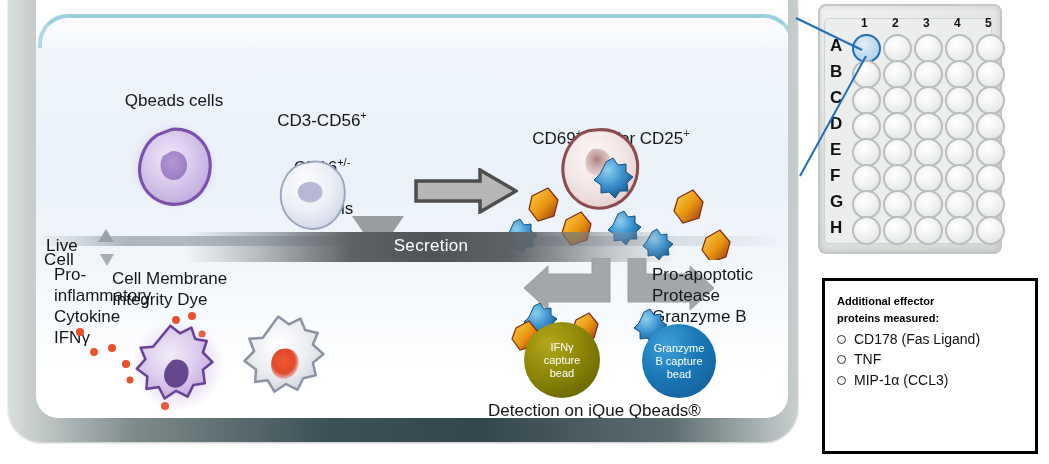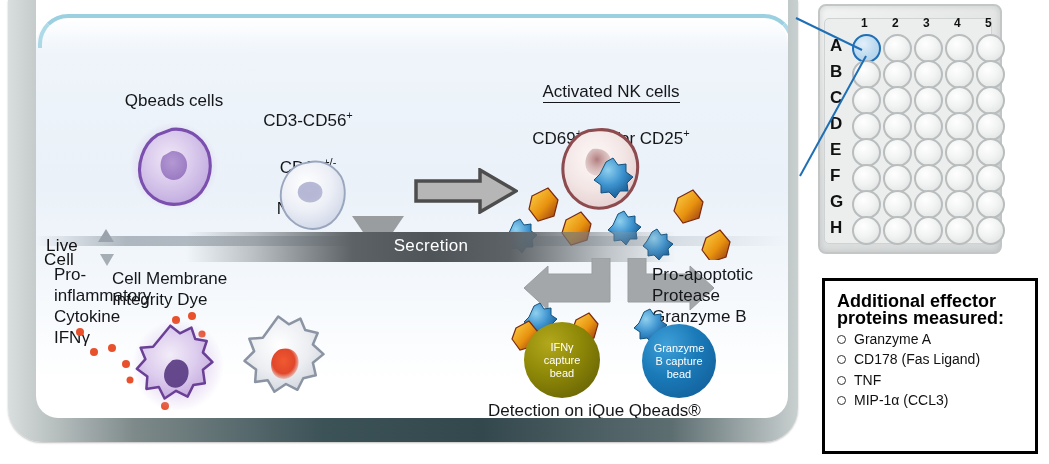--- a/index.html
+++ b/index.html
@@ -81,21 +81,21 @@
   .row-lbl{position:absolute;font-size:17px;font-weight:bold;color:#111;}
   .wellc{position:absolute;border-radius:50%;border:2px solid #b9bdbd;
     background:radial-gradient(circle at 38% 32%,#ffffff 0%,#f2f3f3 45%,#dcdede 100%);}
   #well-A1-hl{position:absolute;border-radius:50%;border:2px solid #1f6fb5;
     background:radial-gradient(circle at 38% 32%,#e3effa 0%,#bcd9ef 55%,#a9cfea 100%);}
   #callout{position:absolute;left:-22px;top:0;width:210px;height:190px;overflow:visible;}
 
   
   #effector-box{position:absolute;left:822px;top:278px;width:216px;height:176px;
     background:#fff;border:3px solid #000;box-sizing:border-box;padding:12px 10px 6px 12px;}
-  #effector-title{font-size:18px;font-weight:bold;line-height:17px;color:#000;}
+  #effector-title{font-size:11px;font-weight:bold;line-height:17px;color:#000;}
   .eff-item{display:flex;align-items:flex-start;gap:8px;margin-top:2.5px;}
   .eff-bullet{width:7px;height:7px;border:1px solid #333;border-radius:50%;margin-top:5px;flex:0 0 auto;}
   .eff-label{font-size:14px;line-height:18px;color:#111;}
 </style>
 </head>
 <body>
 
 <div id="well-vessel">
   <div id="well-inner">
     <div id="well-liquid"></div>
@@ -122,21 +122,21 @@
         <radialGradient id="tnuc" cx="45%" cy="40%" r="60%">
           <stop offset="0%" stop-color="#a98ccd"></stop>
           <stop offset="100%" stop-color="#8f6cbb"></stop>
         </radialGradient>
       </defs>
       <circle cx="50" cy="48" r="48" fill="url(#tglow)"></circle>
       <path d="M48 8 C68 6 86 20 89 40 C92 60 82 82 62 88 C42 94 22 84 15 66 C8 48 16 24 32 14 Z" fill="url(#tcyto)" stroke="#7b4fae" stroke-width="3.4"></path>
       <path d="M47 32 C58 30 66 40 64 50 C62 61 52 66 44 62 C35 58 33 45 38 37 Z" fill="url(#tnuc)" opacity=".85"></path>
     </svg>
 
-    <div class="txt ctr" style="left:202px;top:84px;width:140px;">
+    <div class="txt ctr" style="left:216px;top:84px;width:140px;">
       <span>CD3-CD56</span><span class="sup">+</span><br>
       <span>CD16</span><span class="sup">+/-</span><br>
       <span>NK cells</span>
     </div>
     <svg class="cell" id="nk-cell" viewBox="0 0 80 78">
       <defs>
         <radialGradient id="nkc" cx="40%" cy="34%" r="66%">
           <stop offset="0%" stop-color="#ffffff"></stop>
           <stop offset="60%" stop-color="#eceff6"></stop>
           <stop offset="100%" stop-color="#d4daea"></stop>
@@ -148,21 +148,21 @@
       </defs>
       <path d="M40 4 C56 2 72 14 74 30 C77 50 66 70 48 74 C30 78 12 66 8 48 C4 30 14 10 30 6 Z" fill="url(#nkc)" stroke="#9aa6bd" stroke-width="2"></path>
       <ellipse cx="38" cy="36" rx="13" ry="11" fill="url(#nknuc)"></ellipse>
     </svg>
 
     <svg id="transfer-arrow" viewBox="0 0 104 46">
       <path d="M2 13 H66 V2 L102 23 L66 44 V33 H2 Z" fill="#b6b6b6" stroke="#4d4d4d" stroke-width="3.5" stroke-linejoin="miter"></path>
     </svg>
 
     <div class="txt ctr" style="left:452px;top:60px;width:246px;">
-      <span style="border-bottom:1.4px solid #14161a;padding-bottom:1px;">Activated NK cells</span><br>
+      <br>
       <span>CD69</span><span class="sup">+</span><span> and/or CD25</span><span class="sup">+</span>
     </div>
     <svg class="cell" id="act-nk" viewBox="0 0 90 90">
       <defs>
         <radialGradient id="ancyto" cx="42%" cy="36%" r="64%">
           <stop offset="0%" stop-color="#fdf8f7"></stop>
           <stop offset="60%" stop-color="#f3e7e6"></stop>
           <stop offset="100%" stop-color="#e6d2d2"></stop>
         </radialGradient>
         <radialGradient id="annuc" cx="45%" cy="40%" r="60%">
@@ -360,24 +360,20 @@
     <path d="M4 172 L70 52" stroke="#1f6fb5" stroke-width="2" fill="none"></path>
   </svg>
 </div>
 
 <div id="effector-box">
   <div id="effector-title" style="white-space:pre-line;">Additional effector
 proteins measured:</div>
   <div id="effector-list">
       <div class="eff-item">
         <span class="eff-bullet"></span>
-        <span class="eff-label">Granzyme A</span>
-      </div>
-      <div class="eff-item">
-        <span class="eff-bullet"></span>
         <span class="eff-label">CD178 (Fas Ligand)</span>
       </div>
       <div class="eff-item">
         <span class="eff-bullet"></span>
         <span class="eff-label">TNF</span>
       </div>
       <div class="eff-item">
         <span class="eff-bullet"></span>
         <span class="eff-label">MIP-1α (CCL3)</span>
       </div>

